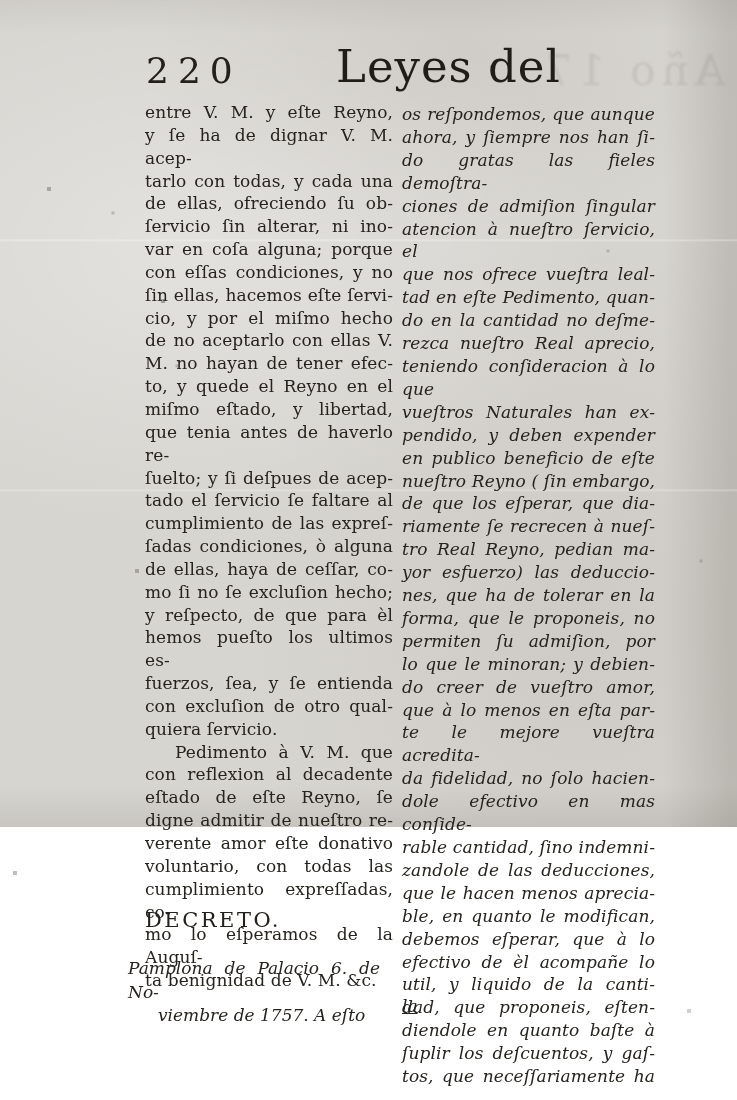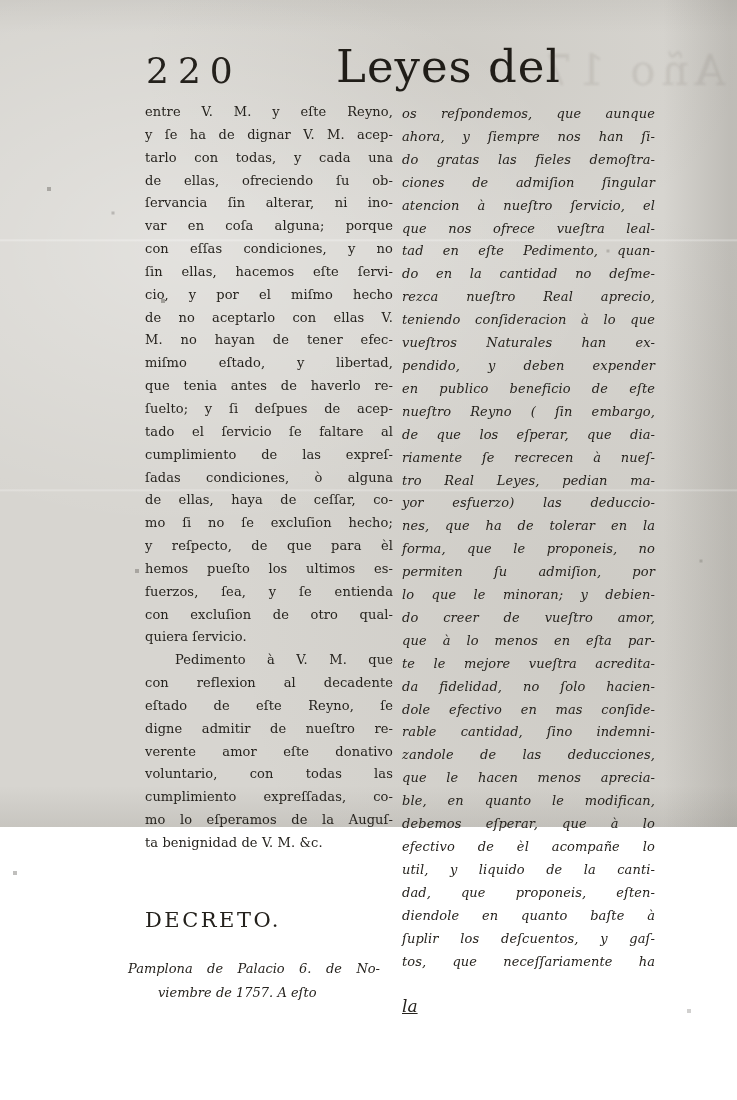--- a/index.html
+++ b/index.html
@@ -60,21 +60,21 @@
     width: 220px;
     font-size: 42px;
     letter-spacing: 6px;
     color: rgba(75, 70, 60, 0.10);
     transform: scaleX(-1);
     filter: blur(1.2px);
     user-select: none;
   }
   .col {
     position: absolute;
-    font-size: 13px;
+    font-size: 17px;
   }
   .col .line {
     text-align: justify;
     text-align-last: justify;
     white-space: normal;
   }
   .col .line.no-just { text-align-last: left; }
   .col .line.indent { padding-left: 30px; }
   .col-left {
     left: 145px;
@@ -147,27 +147,28 @@
 
   <span class="title">Leyes del</span>
 
   <span class="ghost">Año 17</span>
 
   <div class="col col-left">
       <div class="line">entre V. M. y eſte Reyno,</div>
       <div class="line">y ſe ha de dignar V. M. acep-</div>
       <div class="line">tarlo con todas, y cada una</div>
       <div class="line">de ellas, ofreciendo ſu ob-</div>
-      <div class="line">ſervancia ſin alterar, ni ino-</div>
+      <div class="line">ſervicio ſin alterar, ni ino-</div>
       <div class="line">var en coſa alguna; porque</div>
       <div class="line">con eſſas condiciones, y no</div>
       <div class="line">ſin ellas, hacemos eſte ſervi-</div>
       <div class="line">cio, y por el miſmo hecho</div>
       <div class="line">de no aceptarlo con ellas V.</div>
       <div class="line">M. no hayan de tener efec-</div>
+      <div class="line">to, y quede el Reyno en el</div>
       <div class="line">miſmo eſtado, y libertad,</div>
       <div class="line">que tenia antes de haverlo re-</div>
       <div class="line">ſuelto; y ſi deſpues de acep-</div>
       <div class="line">tado el ſervicio ſe faltare al</div>
       <div class="line">cumplimiento de las expreſ-</div>
       <div class="line">ſadas condiciones, ò alguna</div>
       <div class="line">de ellas, haya de ceſſar, co-</div>
       <div class="line">mo ſi no ſe excluſion hecho;</div>
       <div class="line">y reſpecto, de que para èl</div>
       <div class="line">hemos pueſto los ultimos es-</div>
@@ -202,21 +203,21 @@
       <div class="line">tad en eſte Pedimento, quan-</div>
       <div class="line">do en la cantidad no deſme-</div>
       <div class="line">rezca nueſtro Real aprecio,</div>
       <div class="line">teniendo conſideracion à lo que</div>
       <div class="line">vueſtros Naturales han ex-</div>
       <div class="line">pendido, y deben expender</div>
       <div class="line">en publico beneficio de eſte</div>
       <div class="line">nueſtro Reyno ( ſin embargo,</div>
       <div class="line">de que los eſperar, que dia-</div>
       <div class="line">riamente ſe recrecen à nueſ-</div>
-      <div class="line">tro Real Leyes, pedian ma-</div>
+      <div class="line">tro Real Reyno, pedian ma-</div>
       <div class="line">yor esfuerzo) las deduccio-</div>
       <div class="line">nes, que ha de tolerar en la</div>
       <div class="line">forma, que le proponeis, no</div>
       <div class="line">permiten ſu admiſion, por</div>
       <div class="line">lo que le minoran; y debien-</div>
       <div class="line">do creer de vueſtro amor,</div>
       <div class="line">que à lo menos en eſta par-</div>
       <div class="line">te le mejore vueſtra acredita-</div>
       <div class="line">da fidelidad, no ſolo hacien-</div>
       <div class="line">dole efectivo en mas conſide-</div>

